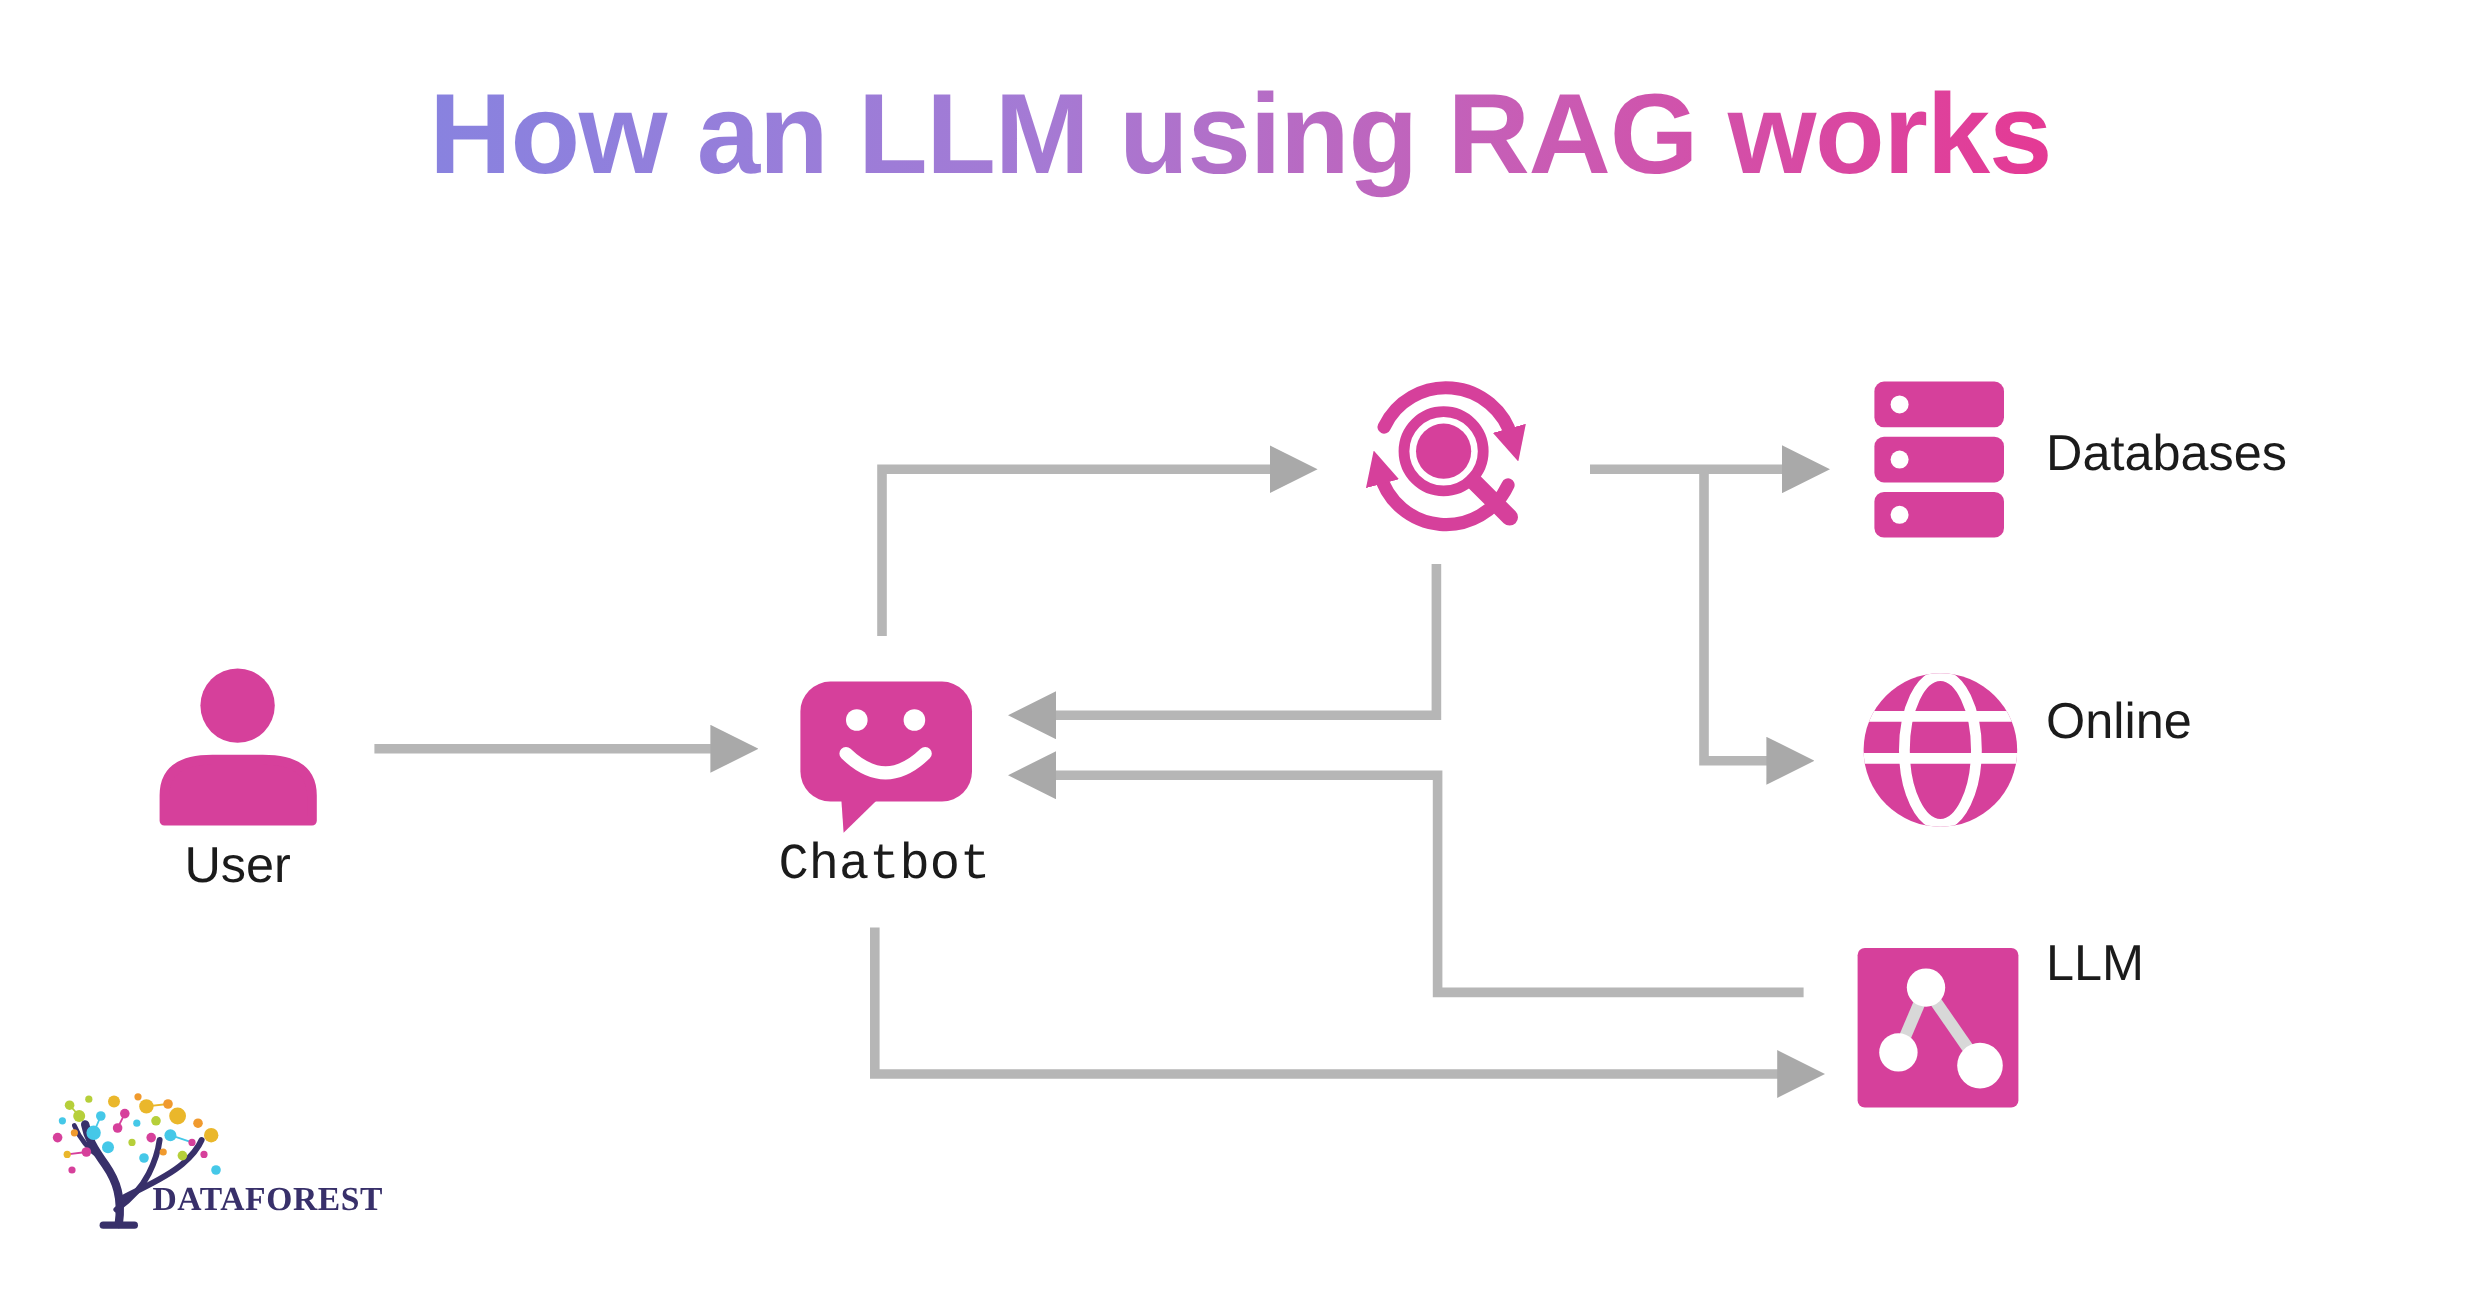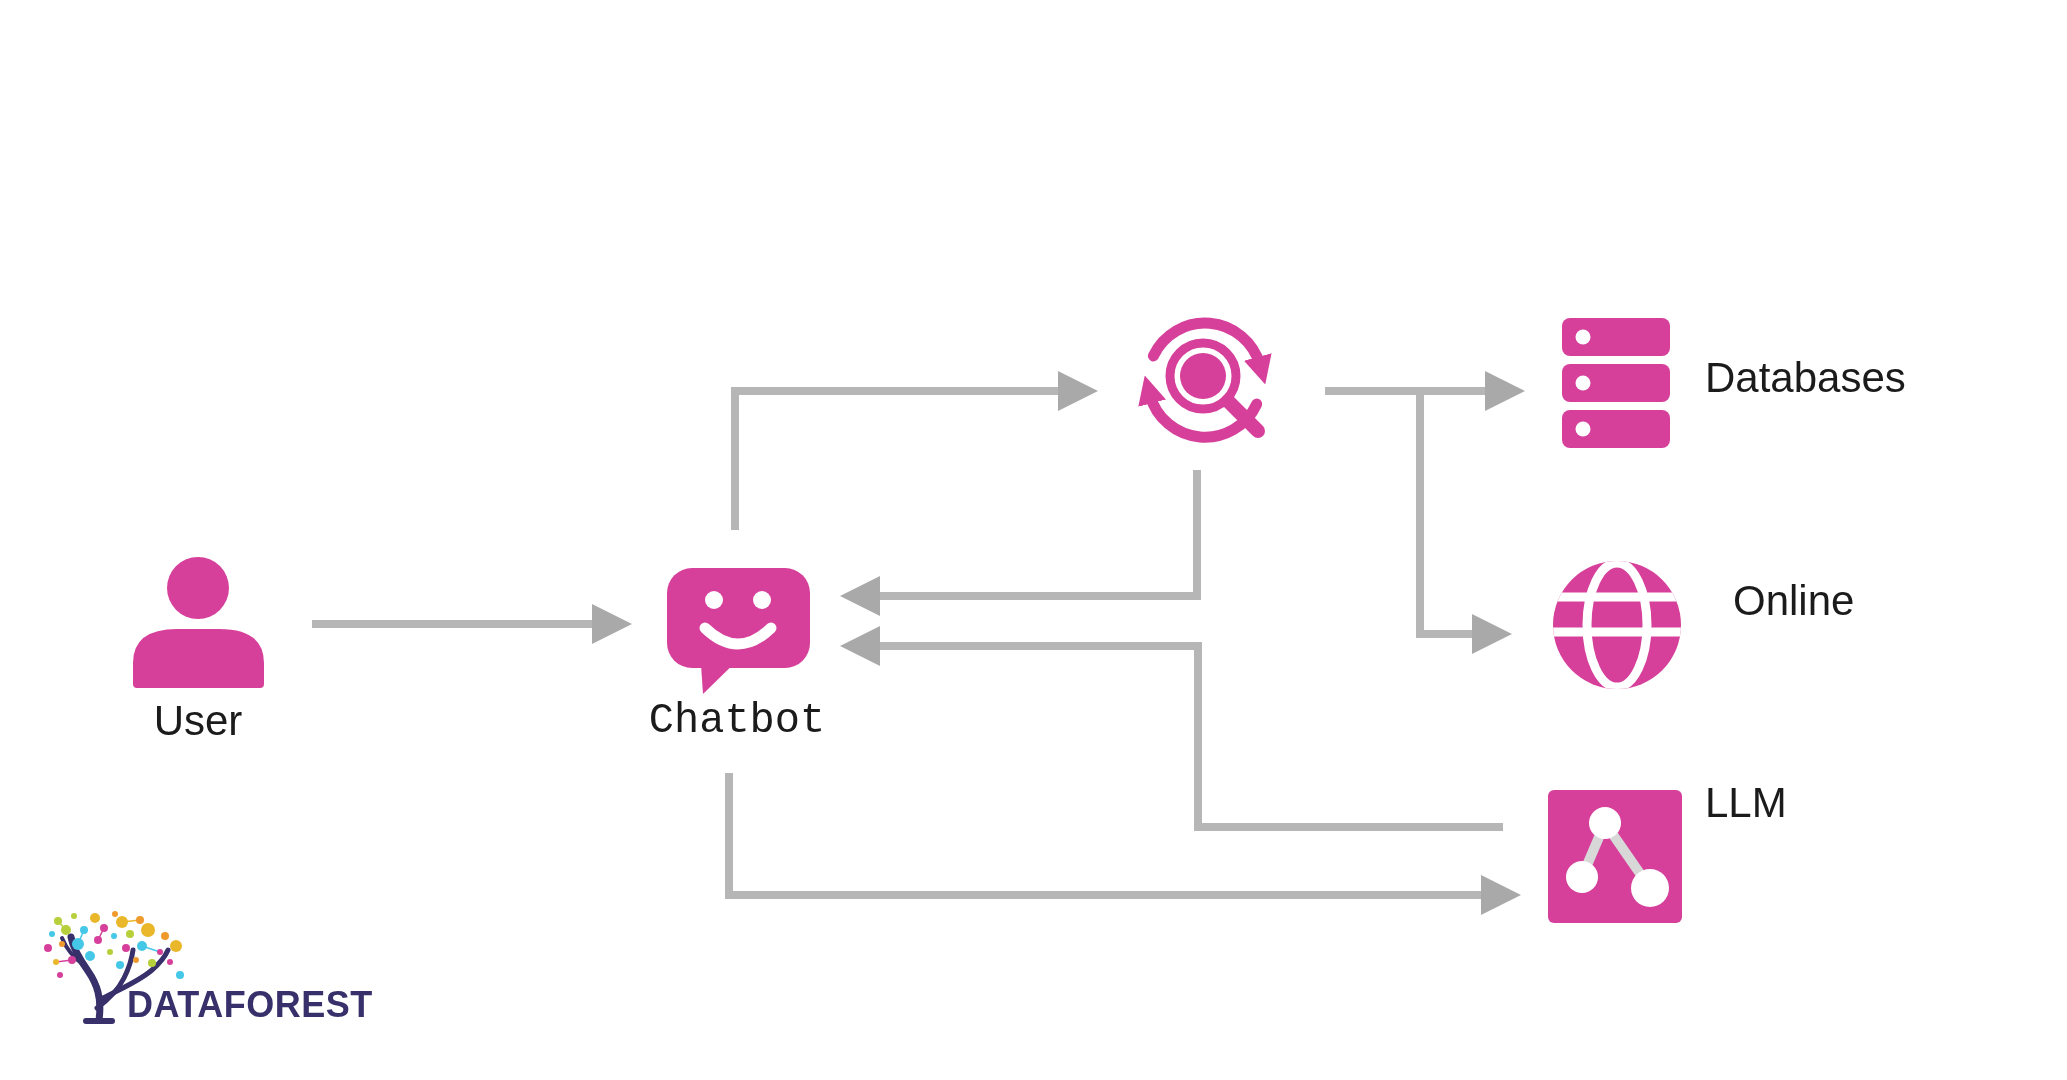--- a/index.html
+++ b/index.html
@@ -33,36 +33,38 @@
   }
   .label {
     position: absolute;
     color: #1b1b1b;
     font-size: 42px;
     line-height: 1.0;
     white-space: nowrap;
   }
   .label.centered { text-align: center; }
   .two-line span { display: block; }
-  .two-line { line-height: 52px; margin-left: 28px; }
+  .two-line { line-height: 52px; }
   .logo-text {
     position: absolute;
     left: 127px;
     top: 984px;
-    font-size: 36px;
+    font-size: 28px;
     font-weight: bold;
     letter-spacing: 0.5px;
     color: #38306a;
+    font-family: Liberation Serif, serif;
   }
 </style>
 </head>
 <body>
 
 <div class="canvas">
 
+  <div class="title">How an LLM using RAG works</div>
 
   <svg class="svg-layer" viewBox="0 0 2067 1080">
     <defs>
       <marker id="garrow" viewBox="0 0 10 10" refX="2" refY="5" markerWidth="5" markerHeight="5" orient="auto">
         <path d="M0,0 L10,5 L0,10 Z" fill="#a9a9a9"></path>
       </marker>
       <marker id="parrow" viewBox="0 0 10 10" refX="3" refY="5" markerWidth="2.6" markerHeight="2.6" orient="auto">
         <path d="M0,0 L10,5 L0,10 Z" fill="#d6409b"></path>
       </marker>
       <clipPath id="globeclip">

